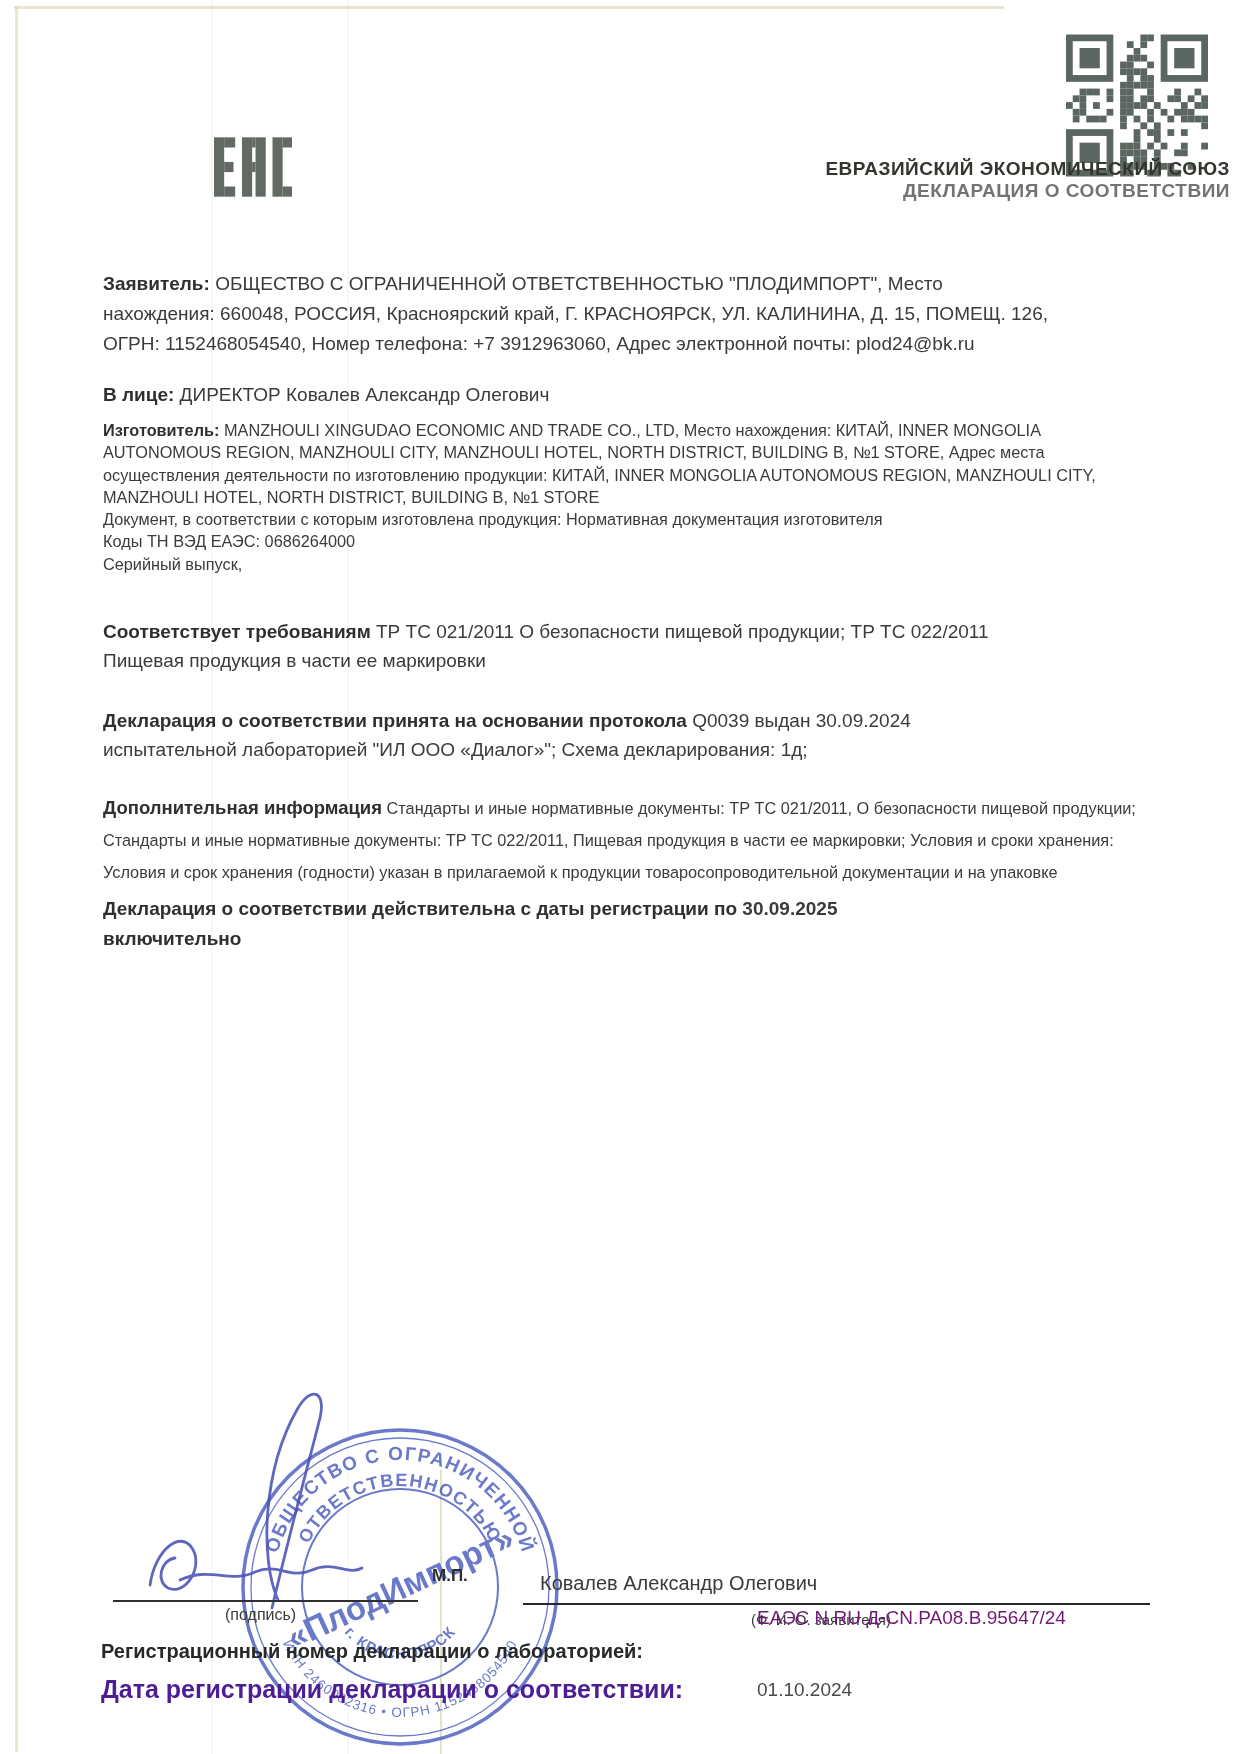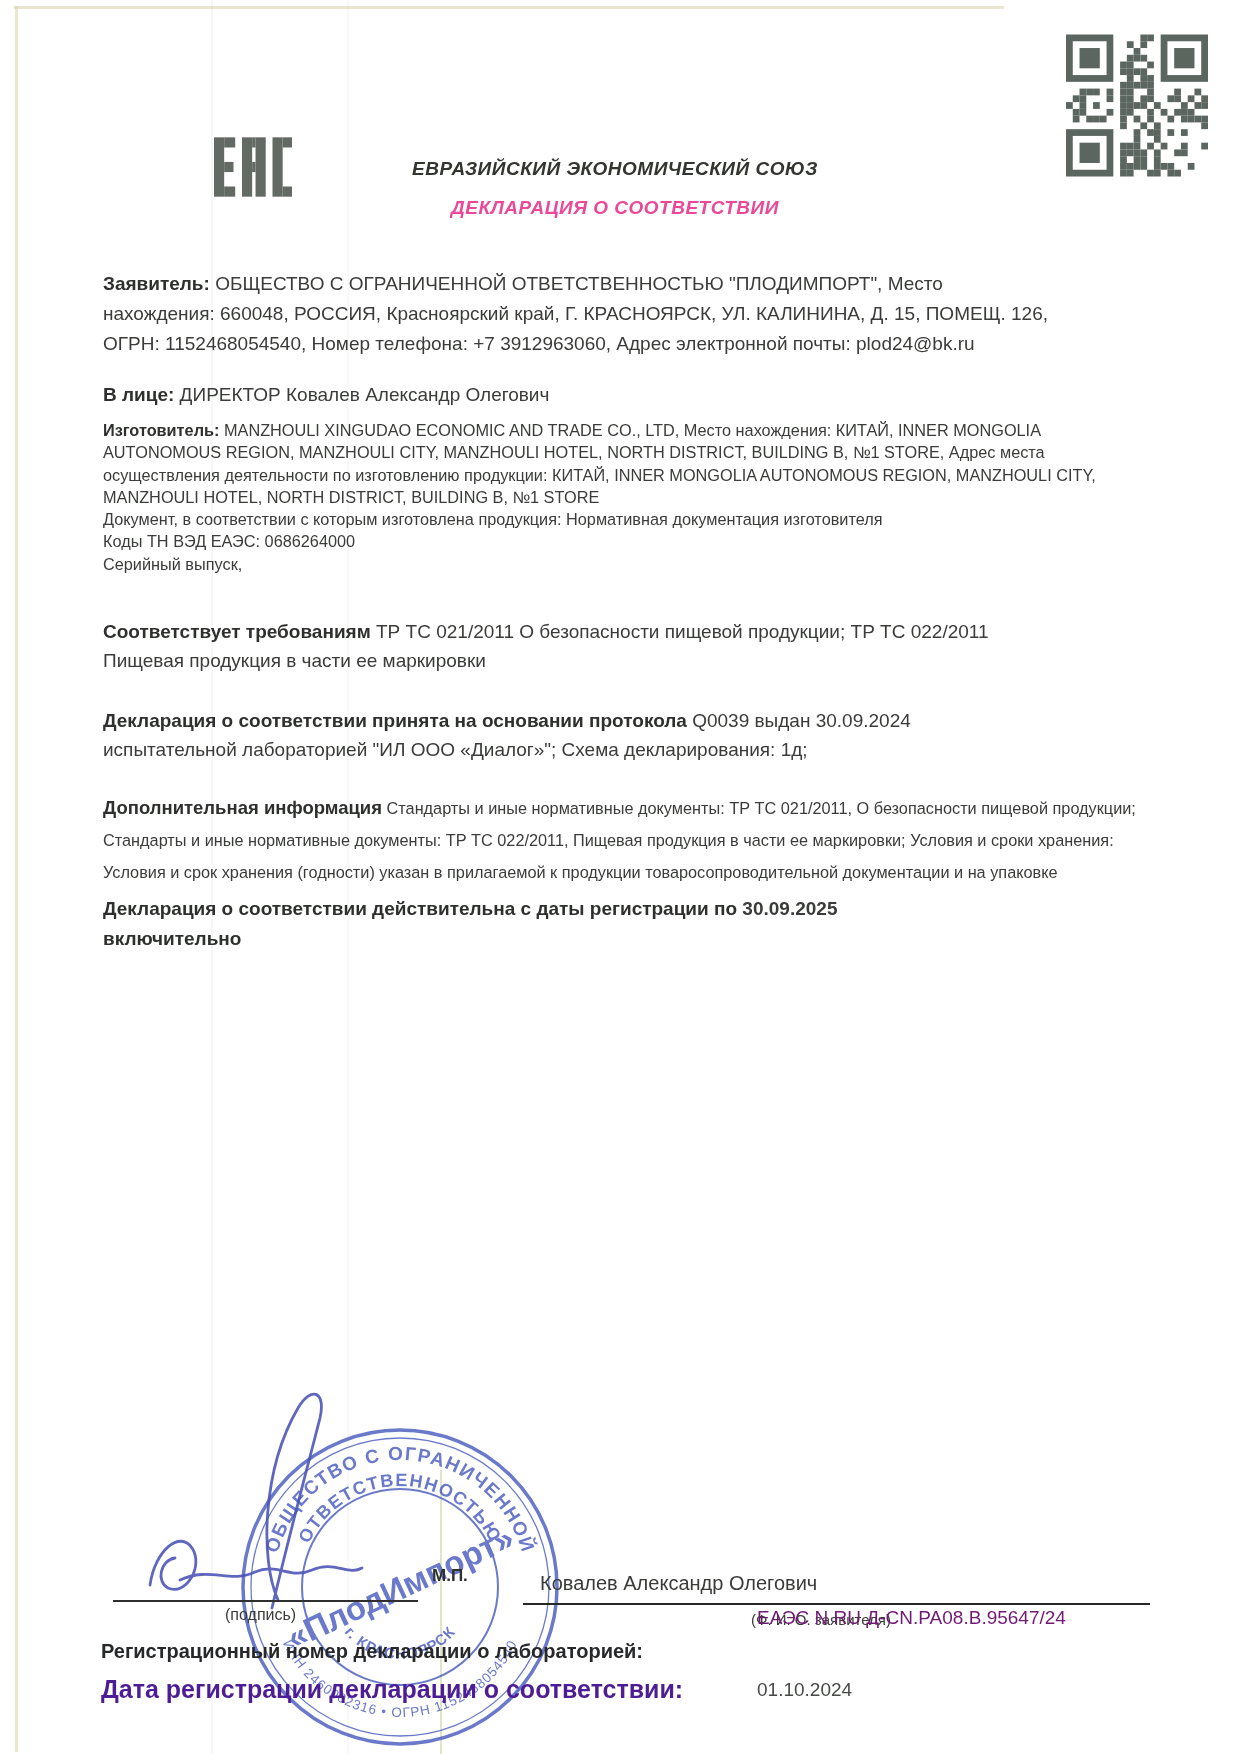--- a/index.html
+++ b/index.html
@@ -11,23 +11,23 @@
   .b{font-weight:bold;color:#2e302d;}
   p{margin:0;}
   
   .scan-top{left:14px;top:6px;width:990px;height:3px;background:#d8d0a9;opacity:.55;}
   .scan-left{left:15px;top:6px;width:3px;height:1746px;background:#ddd5ae;opacity:.6;}
   .fold1{left:211px;top:0;width:2px;height:1754px;background:#8a8f95;opacity:.07;}
   .fold2{left:347px;top:0;width:2px;height:1754px;background:#8a8f95;opacity:.06;}
   .fold3{left:440px;top:1470px;width:2px;height:284px;background:#c9cf9b;opacity:.55;}
   
   .eac{left:214px;top:132px;}
-  .titles{left:0;top:158px;width:1230px;text-align:center;font-style:italic;}
+  .titles{left:0;top:158px;width:1230px;text-align:right;}
   .title1{font-size:19px;font-weight:bold;color:#33352f;letter-spacing:.5px;}
-  .title2{margin-top:17px;font-size:19px;font-weight:bold;color:#ec4899;letter-spacing:.5px;}
+  .title2{font-size:19px;font-weight:bold;color:#737373;letter-spacing:.5px;}
   .qr{left:1066px;top:33px;}
   
   .para{font-size:19px;line-height:30px;margin-top:11px;}
   .small{font-size:16.3px;line-height:22.3px;}
   .applicant{left:103px;top:258px;width:948px;}
   .rep{left:103px;top:380px;width:1045px;font-size:19px;line-height:30px;}
   .declares-block{left:103px;top:419px;width:1045px;}
   .compliance{left:103px;top:618px;width:888px;font-size:19px;line-height:28.5px;}
   .basis{left:103px;top:707px;width:912px;font-size:19px;line-height:28.5px;}
   .additional{left:103px;top:792px;width:1048px;font-size:16.3px;line-height:32px;}

